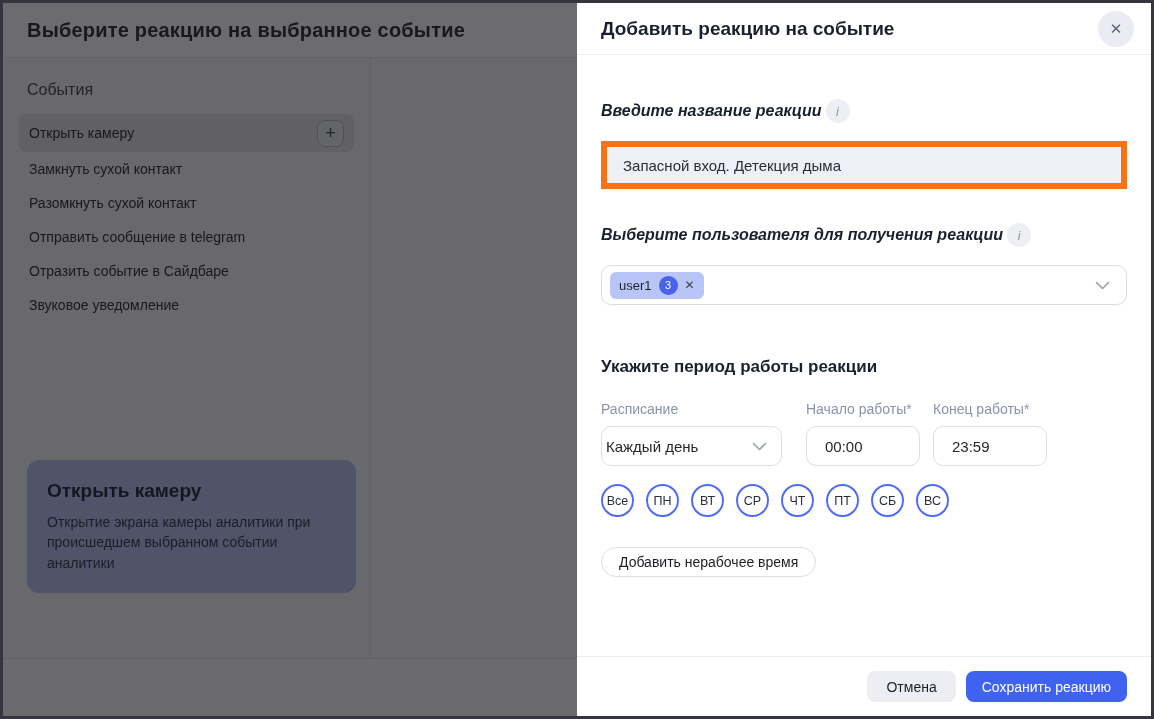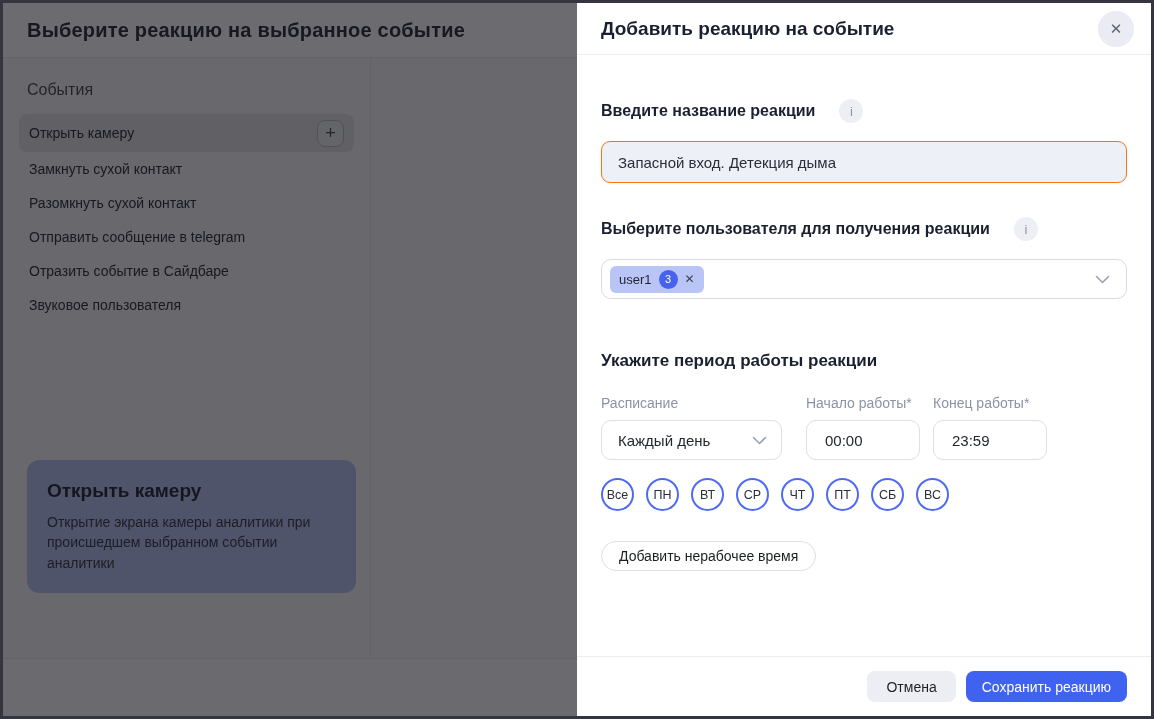--- a/index.html
+++ b/index.html
@@ -23,35 +23,35 @@
   .lp-footer { position:absolute; bottom:0; left:0; right:0; height:58px; background:#fafafb; border-top:1px solid #e0e1e7; }
 
   .overlay { position:absolute; inset:0; background:rgba(19,19,24,0.62); z-index:5; }
 
   
   .modal { position:absolute; top:0; bottom:0; left:574px; right:0; background:#ffffff; z-index:10; }
   .modal-header { height:52px; border-bottom:1px solid #ececf1; display:flex; align-items:center; justify-content:space-between; padding:0 17px 0 24px; }
   .modal-title { font-size:19px; font-weight:bold; color:#1b2030; }
   .close-btn { width:36px; height:36px; border-radius:50%; background:#ebecf3; border:none; color:#5d6370; font-size:15px; display:flex; align-items:center; justify-content:center; cursor:pointer; }
   .modal-body { position:relative; padding:44px 24px 0; }
-  .field-label-row { display:flex; align-items:center; gap:24px; }
+  .field-label-row { display:flex; align-items:center; gap:4px;font-style:italic; }
   .field-label { font-size:16px; font-weight:bold; color:#1b2030; }
   .info-icon { width:24px; height:24px; border-radius:50%; background:#edeff4; color:#8d94a5; font-size:13px; display:flex; align-items:center; justify-content:center; cursor:pointer; }
-  .name-input { margin-top:18px; width:100%; height:42px; background:#eef0f8; border:1px solid #f97316; border-radius:9px; padding:0 16px; font-size:15px; color:#2a2e3a; font-family:inherit; outline:none; }
+  .name-input { margin-top:18px; width:100%; height:48px; background:#eef0f8; border:6px solid #f97316; border-radius:0; padding:0 16px; font-size:15px; color:#2a2e3a; font-family:inherit; outline:none; }
   .user-label-row { margin-top:34px; }
   .user-select { margin-top:18px; height:40px; border:1px solid #d9dce6; border-radius:10px; display:flex; align-items:center; justify-content:space-between; padding:0 16px 0 8px; cursor:pointer; background:#fff; }
   .chip { display:flex; align-items:center; gap:7px; background:#b9c4f7; border-radius:6px; padding:4px 9px; font-size:13px; color:#1f2430; }
   .chip-badge { width:19px; height:19px; border-radius:50%; background:#4763ee; color:#fff; font-size:11px; display:flex; align-items:center; justify-content:center; }
   .chip-remove { color:#3c414d; font-size:12px; cursor:pointer; }
   .period-heading { margin-top:52px; font-size:17px; font-weight:bold; color:#1b2030; }
   .period-controls { margin-top:24px; display:flex; }
   .ctl-col-schedule { width:181px; margin-right:24px; }
   .ctl-col-time { width:114px; margin-right:13px; }
   .ctl-label { font-size:14px; color:#8b93a7; margin-bottom:9px; white-space:nowrap; }
-  .select-box { height:40px; border:1px solid #dcdfe8; border-radius:10px; display:flex; align-items:center; justify-content:space-between; padding:0 14px 0 16px; font-size:15px; color:#23272f; background:#fff; cursor:pointer; }
+  .select-box { height:40px; border:1px solid #dcdfe8; border-radius:10px; display:flex; align-items:center; justify-content:space-between; padding:0 14px 0 4px; font-size:15px; color:#23272f; background:#fff; cursor:pointer; }
   .time-input { width:100%; height:40px; border:1px solid #dcdfe8; border-radius:10px; padding:0 16px 0 18px; font-size:15px; color:#23272f; font-family:inherit; outline:none; background:#fff; }
   .days-row { margin-top:18px; display:flex; gap:12px; }
   .day-chip { width:33px; height:33px; border-radius:50%; border:2px solid #4f6bf5; background:#fff; display:flex; align-items:center; justify-content:center; font-size:12.5px; color:#2a2e3a; font-family:inherit; cursor:pointer; padding:0; }
   .offtime-btn { margin-top:30px; height:30px; padding:0 17px; border-radius:15px; border:1px solid #dcdfe8; background:#fff; font-size:14px; color:#1c1f26; font-family:inherit; cursor:pointer; }
   .modal-footer { position:absolute; left:0; right:0; bottom:0; height:60px; border-top:1px solid #ececf1; background:#fff; display:flex; align-items:center; justify-content:flex-end; gap:10px; padding:0 24px; }
   .cancel-btn { height:31px; padding:0 19px; border-radius:8px; background:#eceef4; border:none; color:#1c2028; font-size:14px; font-family:inherit; cursor:pointer; }
   .save-btn { height:31px; padding:0 16px; border-radius:8px; background:#3f63f0; border:none; color:#ffffff; font-size:14px; font-family:inherit; cursor:pointer; }
 </style>
 </head>
 <body>
@@ -85,21 +85,21 @@
             <span>Отправить сообщение в telegram</span>
 
           </div>
 
           <div class="event-item">
             <span>Отразить событие в Сайдбаре</span>
 
           </div>
 
           <div class="event-item">
-            <span>Звуковое пользователя</span>
+            <span>Звуковое уведомление</span>
 
           </div>
         </div>
       <div class="detail-card">
         <div class="detail-title">Открыть камеру</div>
         <div class="detail-desc">Открытие экрана камеры аналитики при происшедшем выбранном событии аналитики</div>
       </div>
     </div>
     <div class="lp-footer"></div>
   </div>

